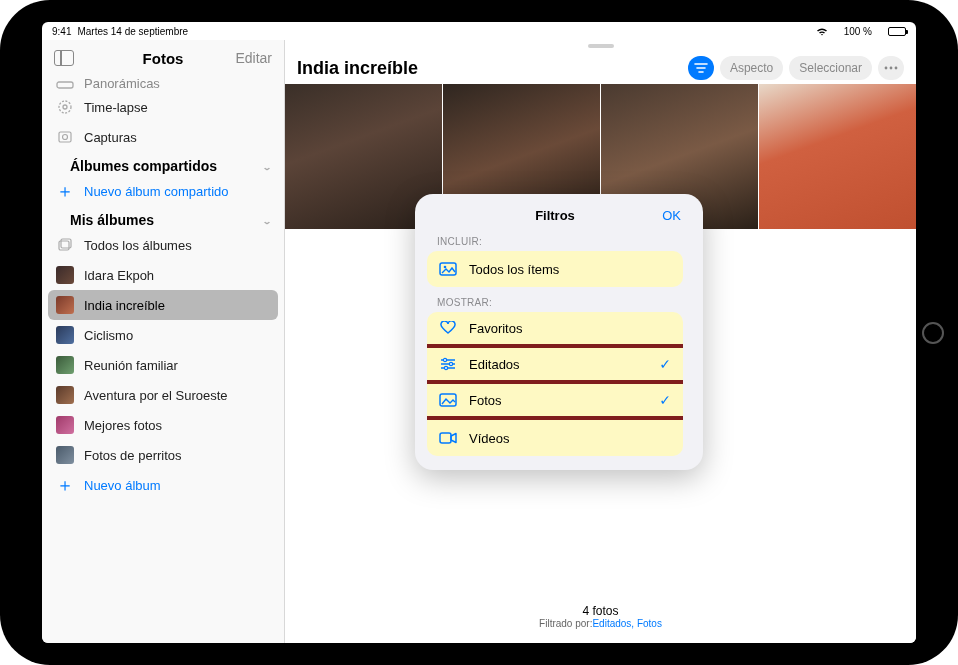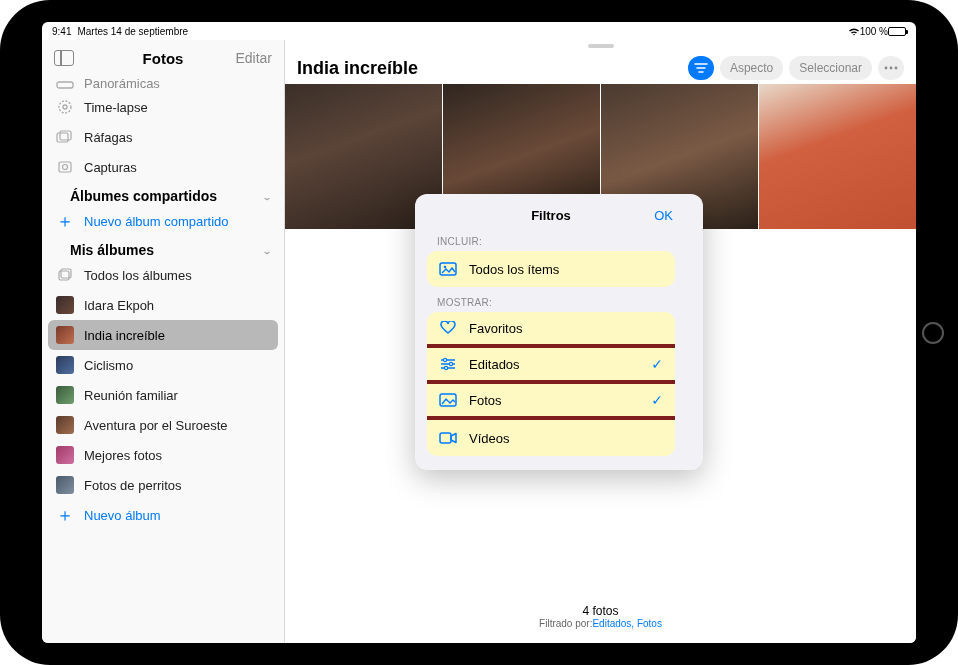--- a/index.html
+++ b/index.html
@@ -18,21 +18,21 @@
     width:100%; height:100%; background:#fff; border-radius:6px; overflow:hidden;
     display:flex; flex-direction:column;
   }
   
   
   .status-bar {
     height:18px; display:flex; align-items:center; justify-content:space-between;
     padding:0 10px; font-size:10px; color:#000; font-weight:500;
   }
   .status-left { display:flex; gap:6px; }
-  .status-right { display:flex; align-items:center; gap:0; }
+  .status-right { display:flex; align-items:center; gap:16px; }
   .battery { width:18px; height:9px; border:1px solid #000; border-radius:2px; position:relative;}
   .battery::after { content:""; position:absolute; right:-3px; top:2px; width:2px; height:4px; background:#000; border-radius:0 1px 1px 0;}
   .battery-fill { background:#000; height:100%; width:100%; border-radius:1px;}
   
   .content { flex:1; display:flex; overflow:hidden;}
   
   
   .sidebar {
     width:243px; border-right:1px solid #d8d8d8; background:#f7f7f7cc;
     display:flex; flex-direction:column; overflow:hidden;
@@ -84,22 +84,22 @@
   .more-btn { width:26px; padding:0; justify-content:center;}
   
   .photo-grid { display:flex; gap:1px; padding:0;}
   .photo {
     width:25%; aspect-ratio:1.08; background:#6b4a3a;
   }
   
   
   .popover {
     position:absolute; top:154px; left:130px; width:288px;
-    background:#f2f2f6; border-radius:12px; box-shadow:0 8px 30px rgba(0,0,0,0.25);
-    padding:10px 16px 14px 0;
+    background:#f2f2f6; border-radius:18px; box-shadow:0 8px 30px rgba(0,0,0,0.25);
+    padding:10px 8px 14px 0;
   }
   .pop-header { display:flex; align-items:center; justify-content:center; position:relative; height:22px; padding:0 14px;}
   .pop-title { font-size:13px; font-weight:600;}
   .pop-ok { position:absolute; right:14px; color:#007aff; font-size:13px; font-weight:500;}
   .pop-label { font-size:10px; color:#8a8a8e; padding:10px 22px 4px 22px; letter-spacing:0.3px;}
   .pop-group {
     margin:0 12px; background:#fef9c3; border-radius:10px; overflow:hidden;
   }
   .pop-row {
     display:flex; align-items:center; gap:12px; height:36px; padding:0 12px;
@@ -180,29 +180,20 @@
             <span class="label">Panorámicas</span>
           </div>
           <div class="sb-item">
             <span class="sb-item-icon">
               <svg width="16" height="16">
                   <circle cx="8" cy="8" r="6" fill="none" stroke="#aaa" stroke-width="1.3" stroke-dasharray="2 1.5"></circle>
                   <circle cx="8" cy="8" r="2" fill="none" stroke="#aaa" stroke-width="1.3"></circle>
                 </svg>
             </span>
             <span class="label">Time-lapse</span>
-          </div>
-          <div class="sb-item">
-            <span class="sb-item-icon">
-              <svg width="18" height="14">
-                  <rect x="1" y="3" width="11" height="9" rx="1.5" fill="none" stroke="#aaa" stroke-width="1.2"></rect>
-                  <rect x="4" y="1" width="11" height="9" rx="1.5" fill="none" stroke="#aaa" stroke-width="1.2"></rect>
-                </svg>
-            </span>
-            <span class="label">Ráfagas</span>
           </div>
           <div class="sb-item">
             <span class="sb-item-icon">
               <svg width="16" height="14">
                   <rect x="2" y="2" width="12" height="10" rx="1.5" fill="none" stroke="#aaa" stroke-width="1.2"></rect>
                   <circle cx="8" cy="7" r="2.5" fill="none" stroke="#aaa" stroke-width="1.2"></circle>
                 </svg>
             </span>
             <span class="label">Capturas</span>
           </div>

